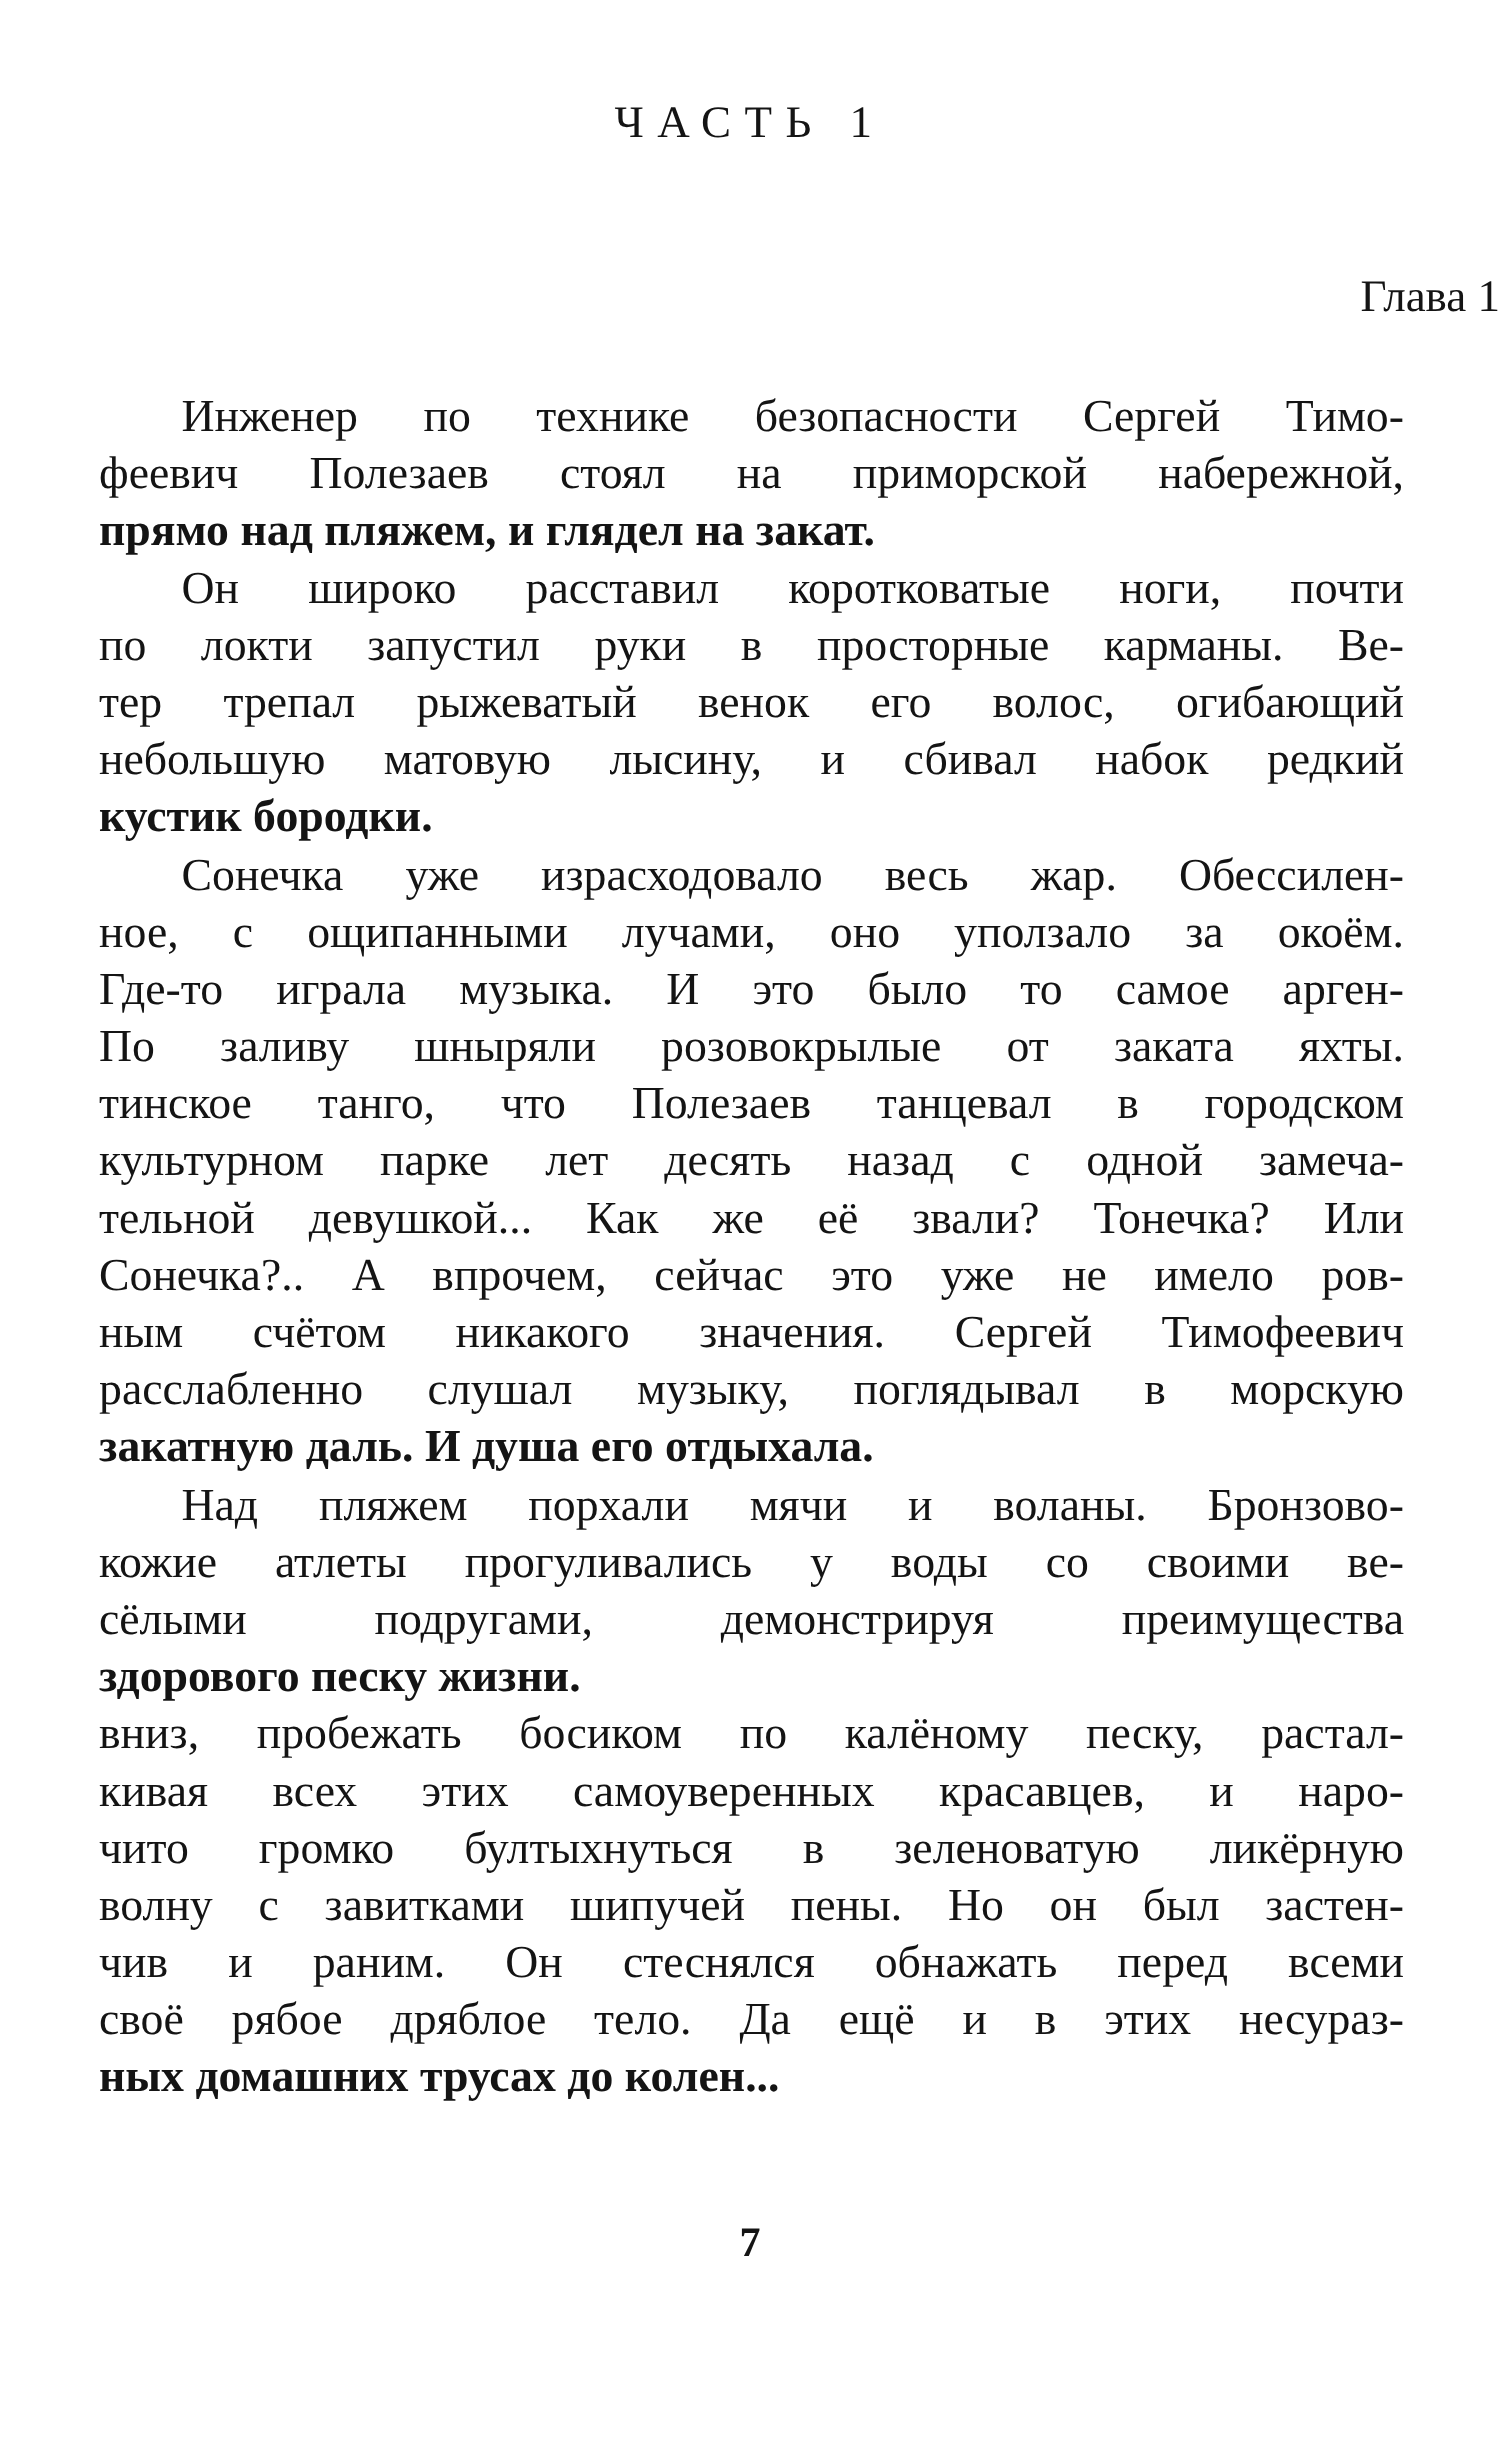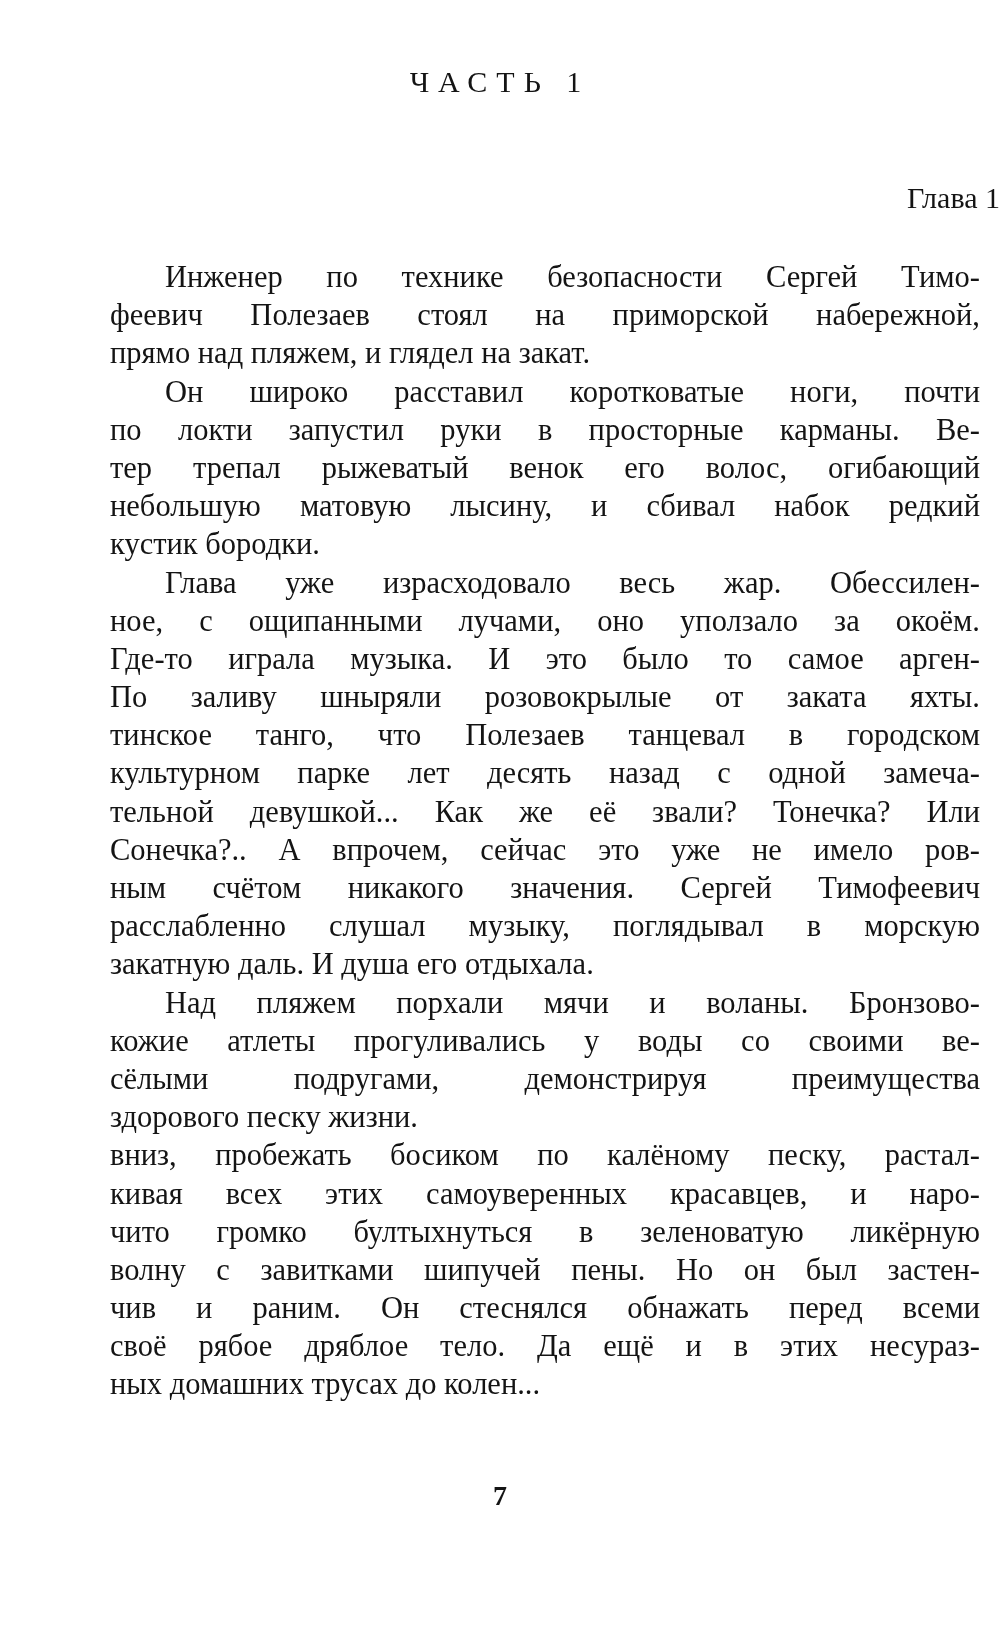--- a/index.html
+++ b/index.html
@@ -37,31 +37,30 @@
       font-size: 30px;
       line-height: 40px;
     }
     .body-text {
       position: absolute;
       top: 258px;
       left: 66px;
       width: 870px;
       font-size: 30.5px;
       line-height: 38.2px;
-      margin-left: 44px;
     }
     .line {
       display: block;
       height: 38.2px;
       white-space: nowrap;
       text-align: justify;
       text-align-last: justify;
     }
     .line.indent { padding-left: 55px; }
-    .line.last { text-align-last: left; }
+    .line.last { text-align-last: left; font-weight: bold; }
     .page-number {
       position: absolute;
       top: 1478px;
       left: 0; width: 1000px;
       text-align: center;
       font-size: 28px;
       font-weight: bold;
       line-height: 36px;
     }
   </style>
@@ -82,21 +81,21 @@
 
     <div>
       <span class="line indent">Он широко расставил коротковатые ноги, почти</span>
       <span class="line">по локти запустил руки в просторные карманы. Ве-</span>
       <span class="line">тер трепал рыжеватый венок его волос, огибающий</span>
       <span class="line">небольшую матовую лысину, и сбивал набок редкий</span>
       <span class="line last">кустик бородки.</span>
     </div>
 
     <div>
-      <span class="line indent">Глава уже израсходовало весь жар. Обессилен-</span>
+      <span class="line indent">Сонечка уже израсходовало весь жар. Обессилен-</span>
       <span class="line">ное, с ощипанными лучами, оно уползало за окоём.</span>
       <span class="line">Где-то играла музыка. И это было то самое арген-</span>
       <span class="line">По заливу шныряли розовокрылые от заката яхты.</span>
       <span class="line">тинское танго, что Полезаев танцевал в городском</span>
       <span class="line">культурном парке лет десять назад с одной замеча-</span>
       <span class="line">тельной девушкой... Как же её звали? Тонечка? Или</span>
       <span class="line">Сонечка?.. А впрочем, сейчас это уже не имело ров-</span>
       <span class="line">ным счётом никакого значения. Сергей Тимофеевич</span>
       <span class="line">расслабленно слушал музыку, поглядывал в морскую</span>
       <span class="line last">закатную даль. И душа его отдыхала.</span>

